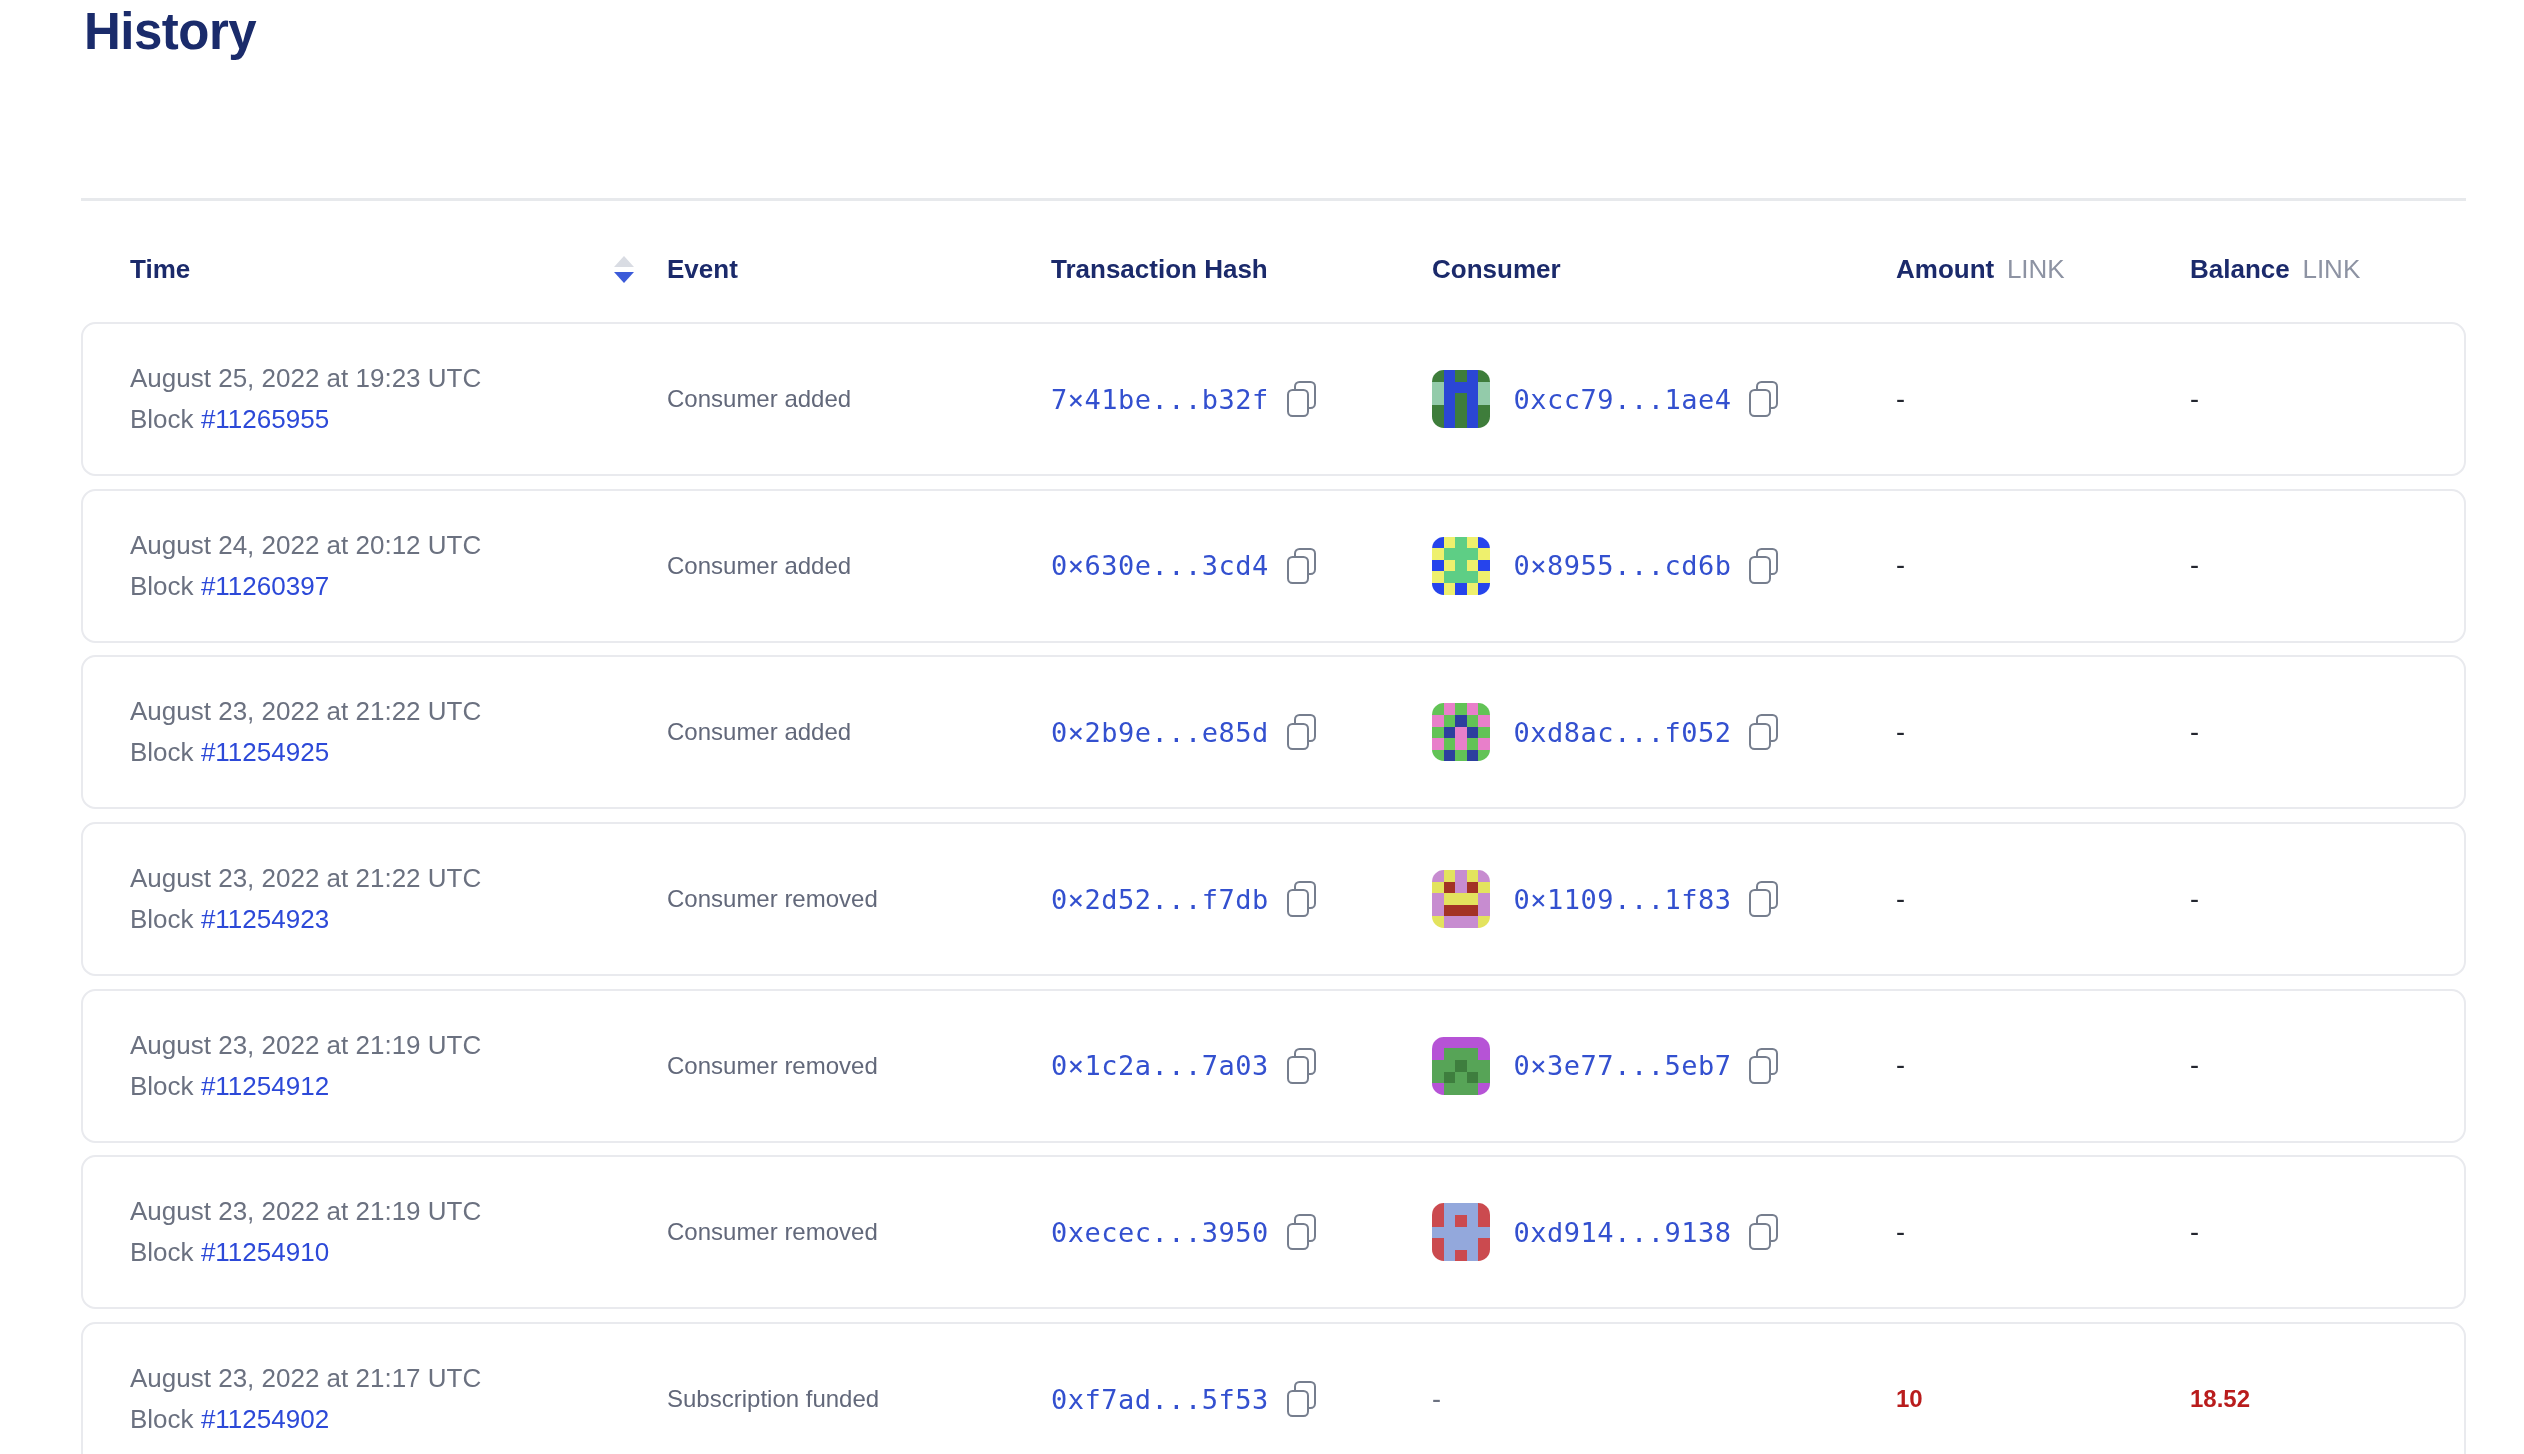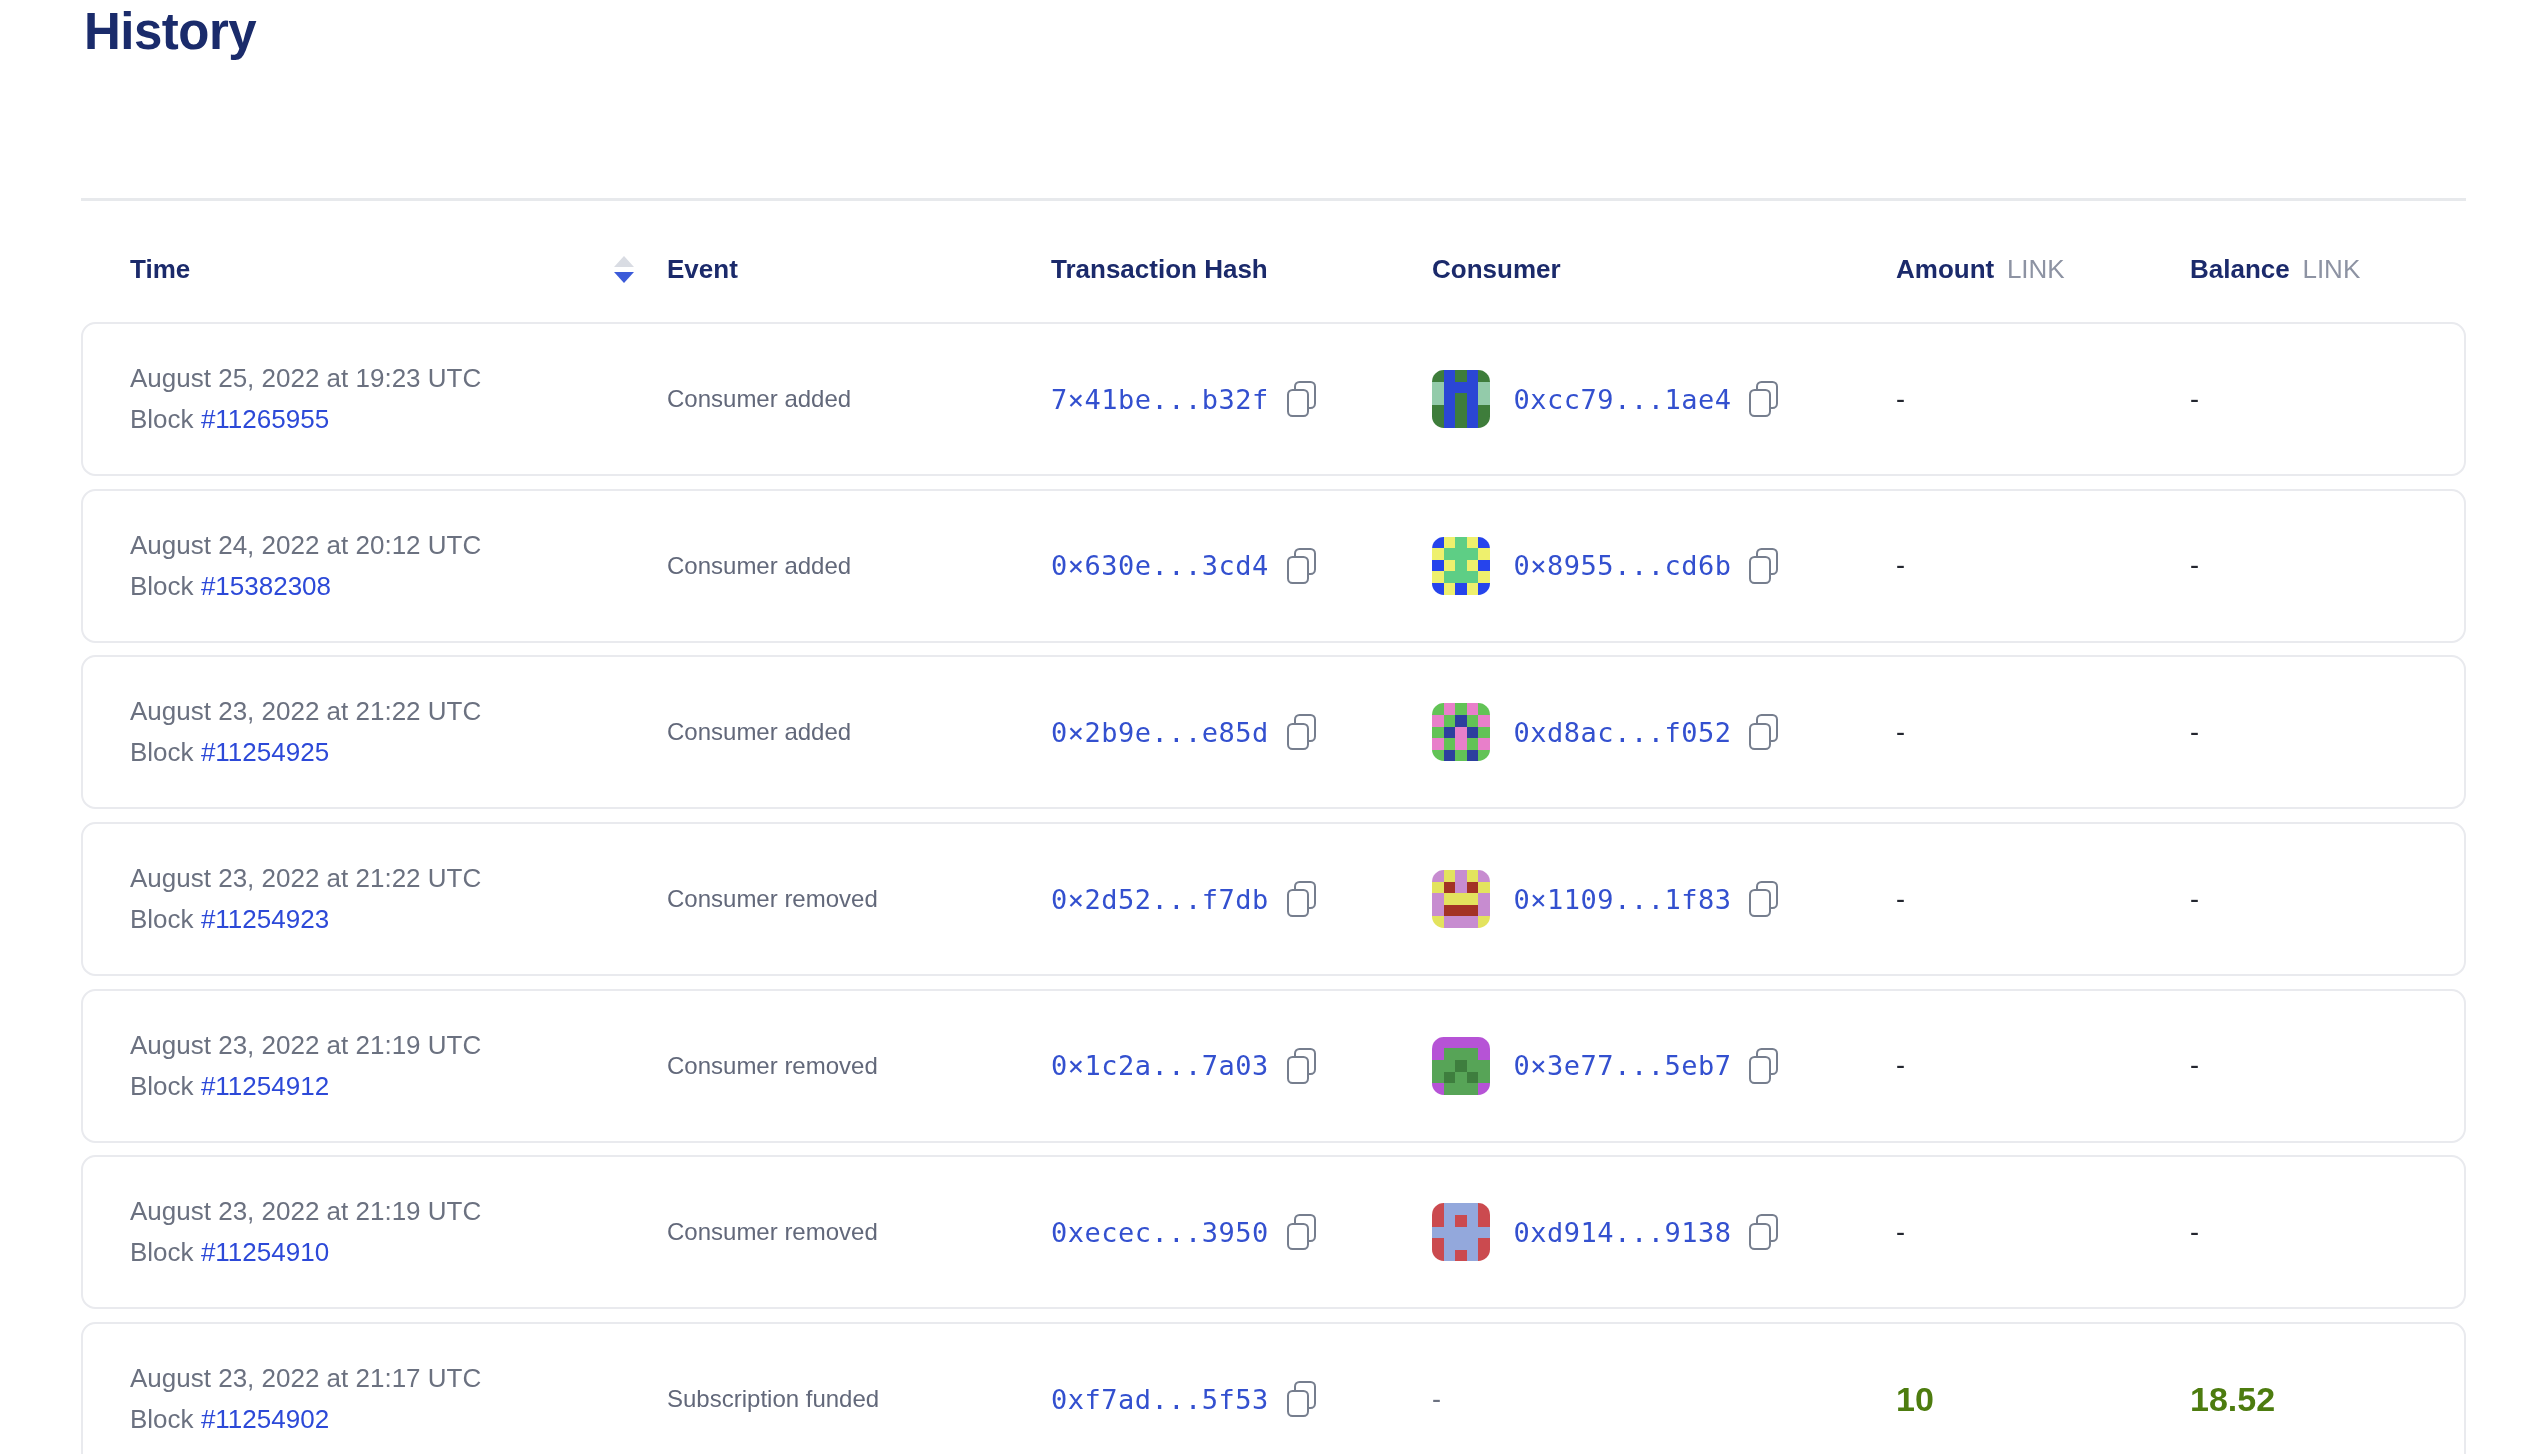--- a/index.html
+++ b/index.html
@@ -90,21 +90,21 @@
     content:""; position:absolute; left:0; bottom:0; width:18px; height:23.6px;
     border:2.7px solid #767e8e; border-radius:5.5px; background:#ffffff;
   }
   .avatar {
     width:58px; height:58px; border-radius:11.8px; overflow:hidden; flex:none;
     display:grid; grid-template-columns:repeat(5,1fr); grid-template-rows:repeat(5,1fr);
     margin-right:23.6px;
   }
   .placeholder { color:#23262f; font-size:27px; }
   .empty-dash { color:#6b7180; font-size:27px; }
-  .value-strong { color:#4d7c0f; font-size:34px; font-weight:700; }
+  .value-strong { color:#b91c1c; font-size:24px; font-weight:700; }
 </style>
 </head>
 <body>
 
 <div class="page">
 
   <h1 class="page-title">History</h1>
 
   <div class="tabs-divider"></div>
 
@@ -184,21 +184,21 @@
           <span class="placeholder">-</span>
         </div>
       <div class="cell">
           <span class="placeholder">-</span>
         </div>
     </div>
 
     <div class="row-card grid-cols">
       <div class="cell time-cell">
         <div class="date">August 24, 2022 at 20:12 UTC</div>
-        <div class="block-line"><span>Block</span><a class="block-link">#15382308</a></div>
+        <div class="block-line"><span>Block</span><a class="block-link">#11260397</a></div>
       </div>
       <div class="cell">
           <span class="event-text">Consumer added</span>
         </div>
       <div class="cell">
           <a class="hash-link">0×630e...3cd4</a>
           <span class="copy-icon"></span>
         </div>
       <div class="cell">
           <span class="avatar">

